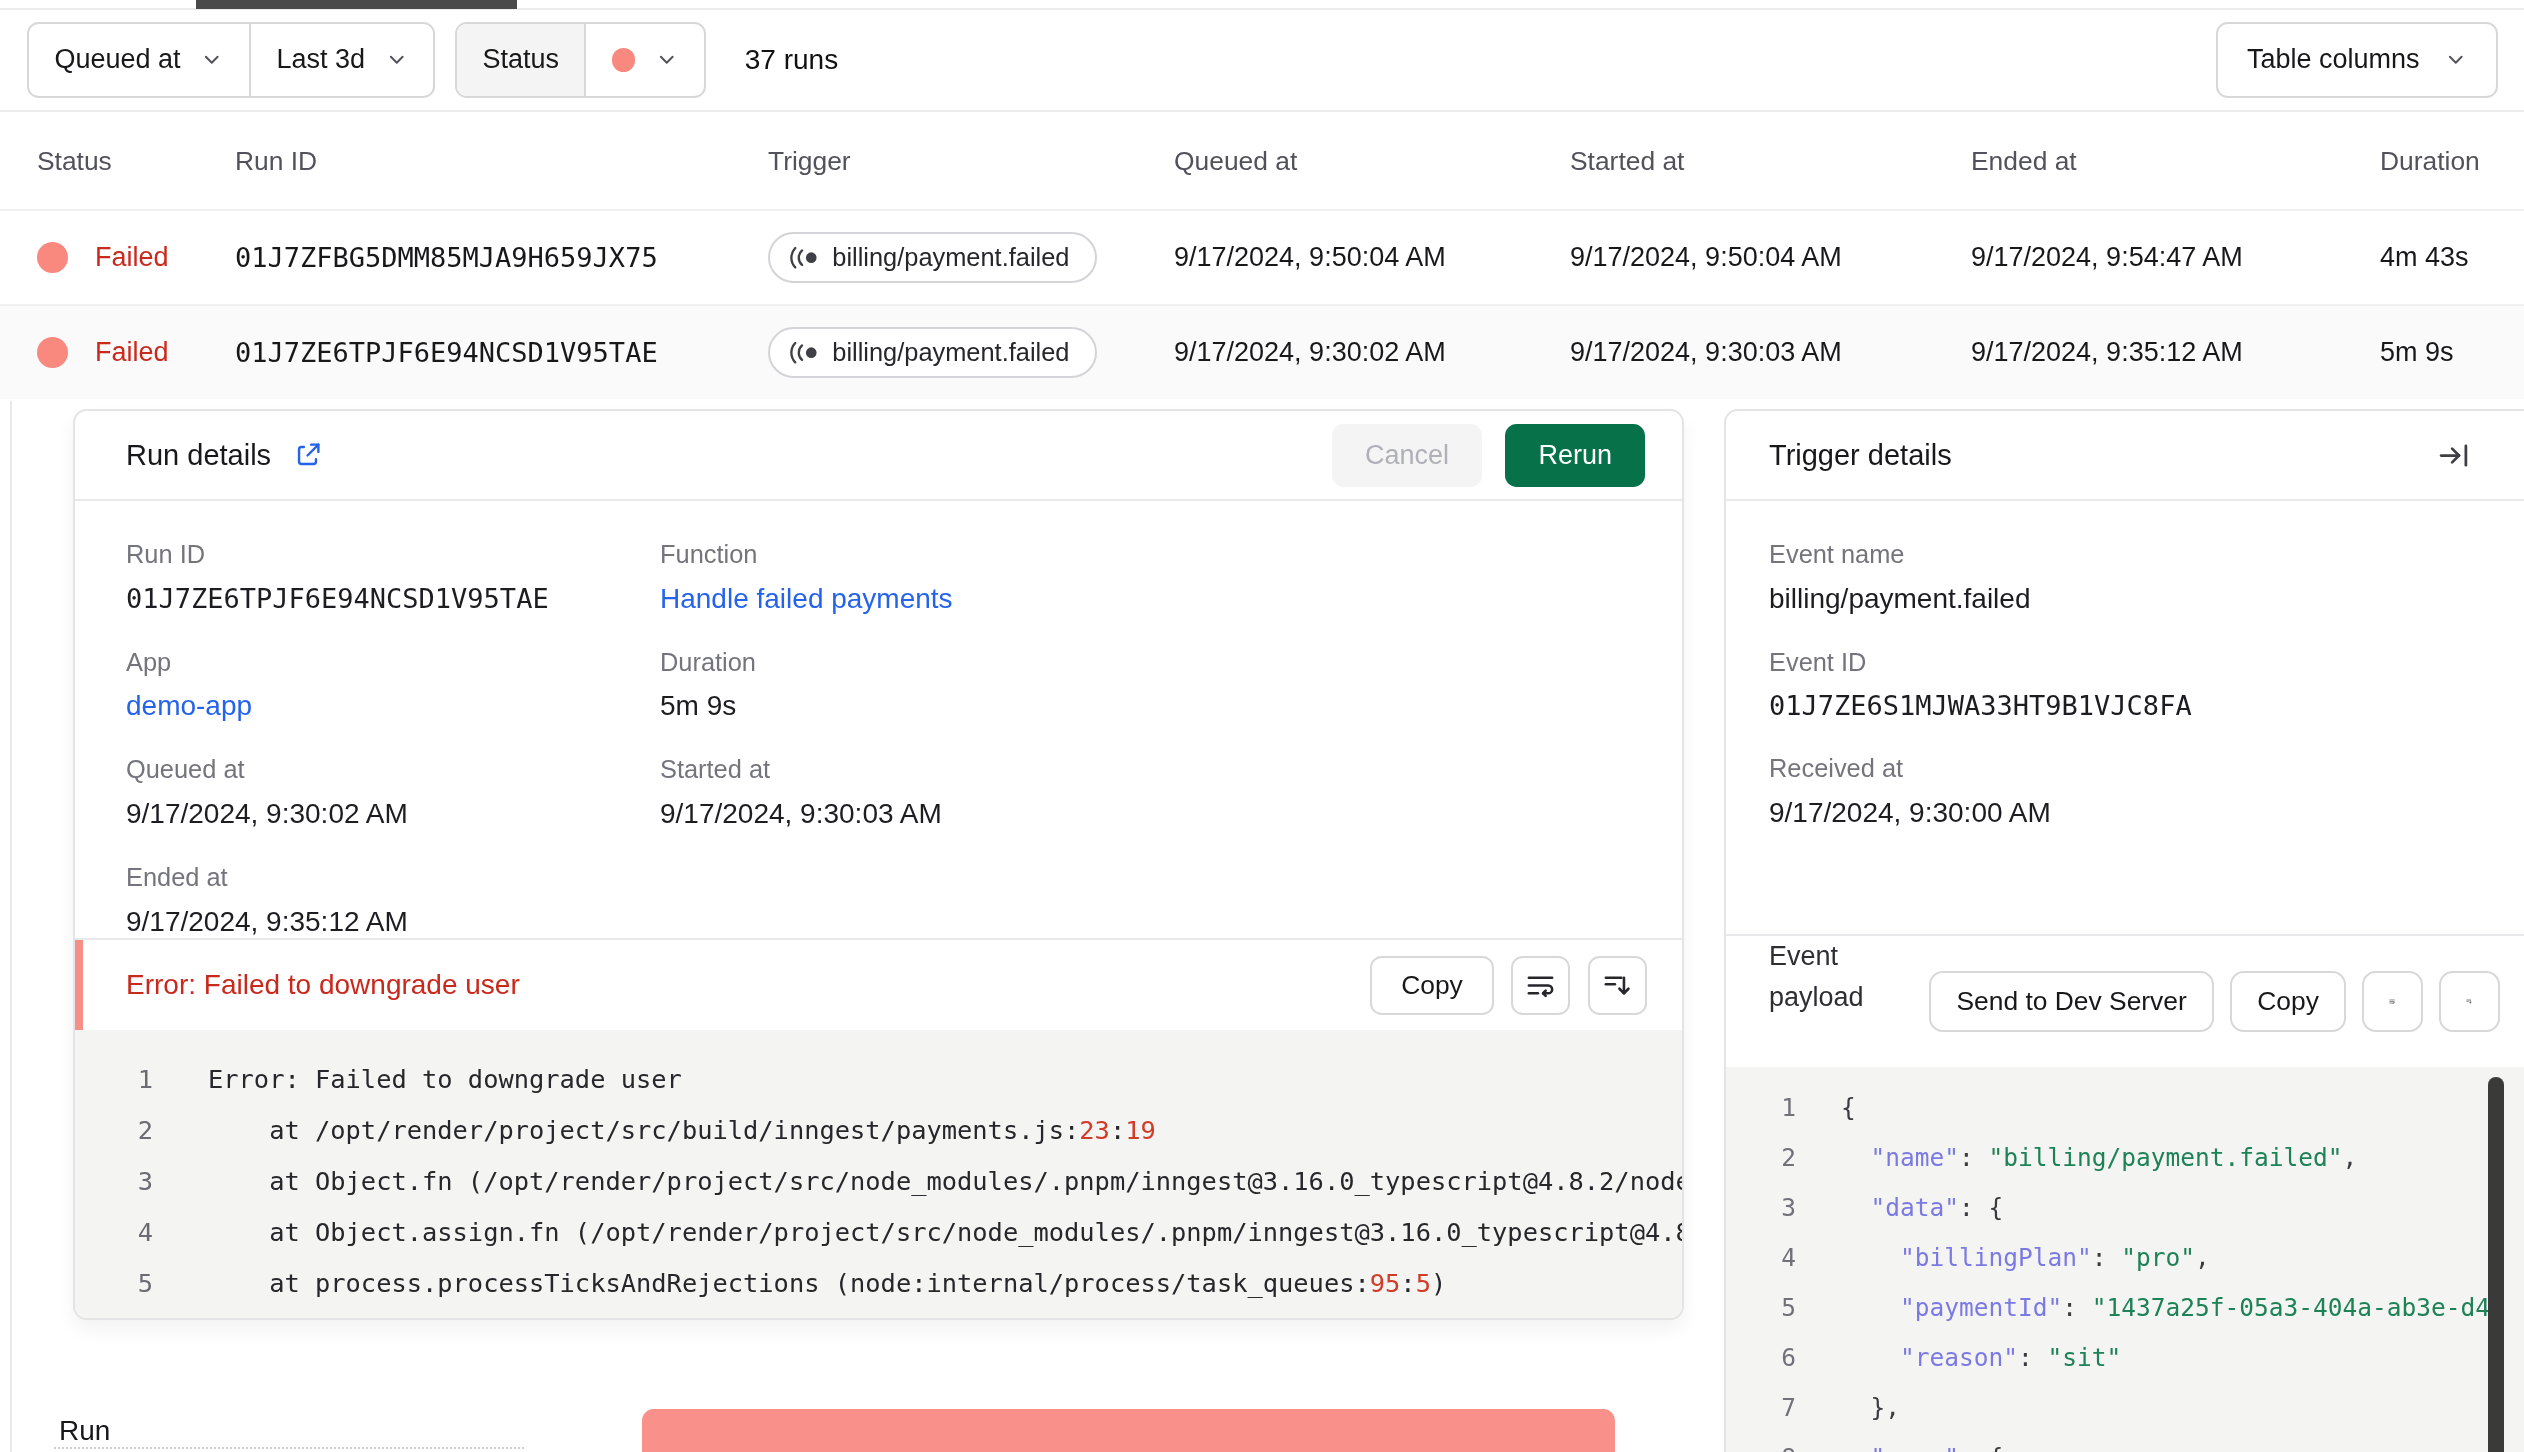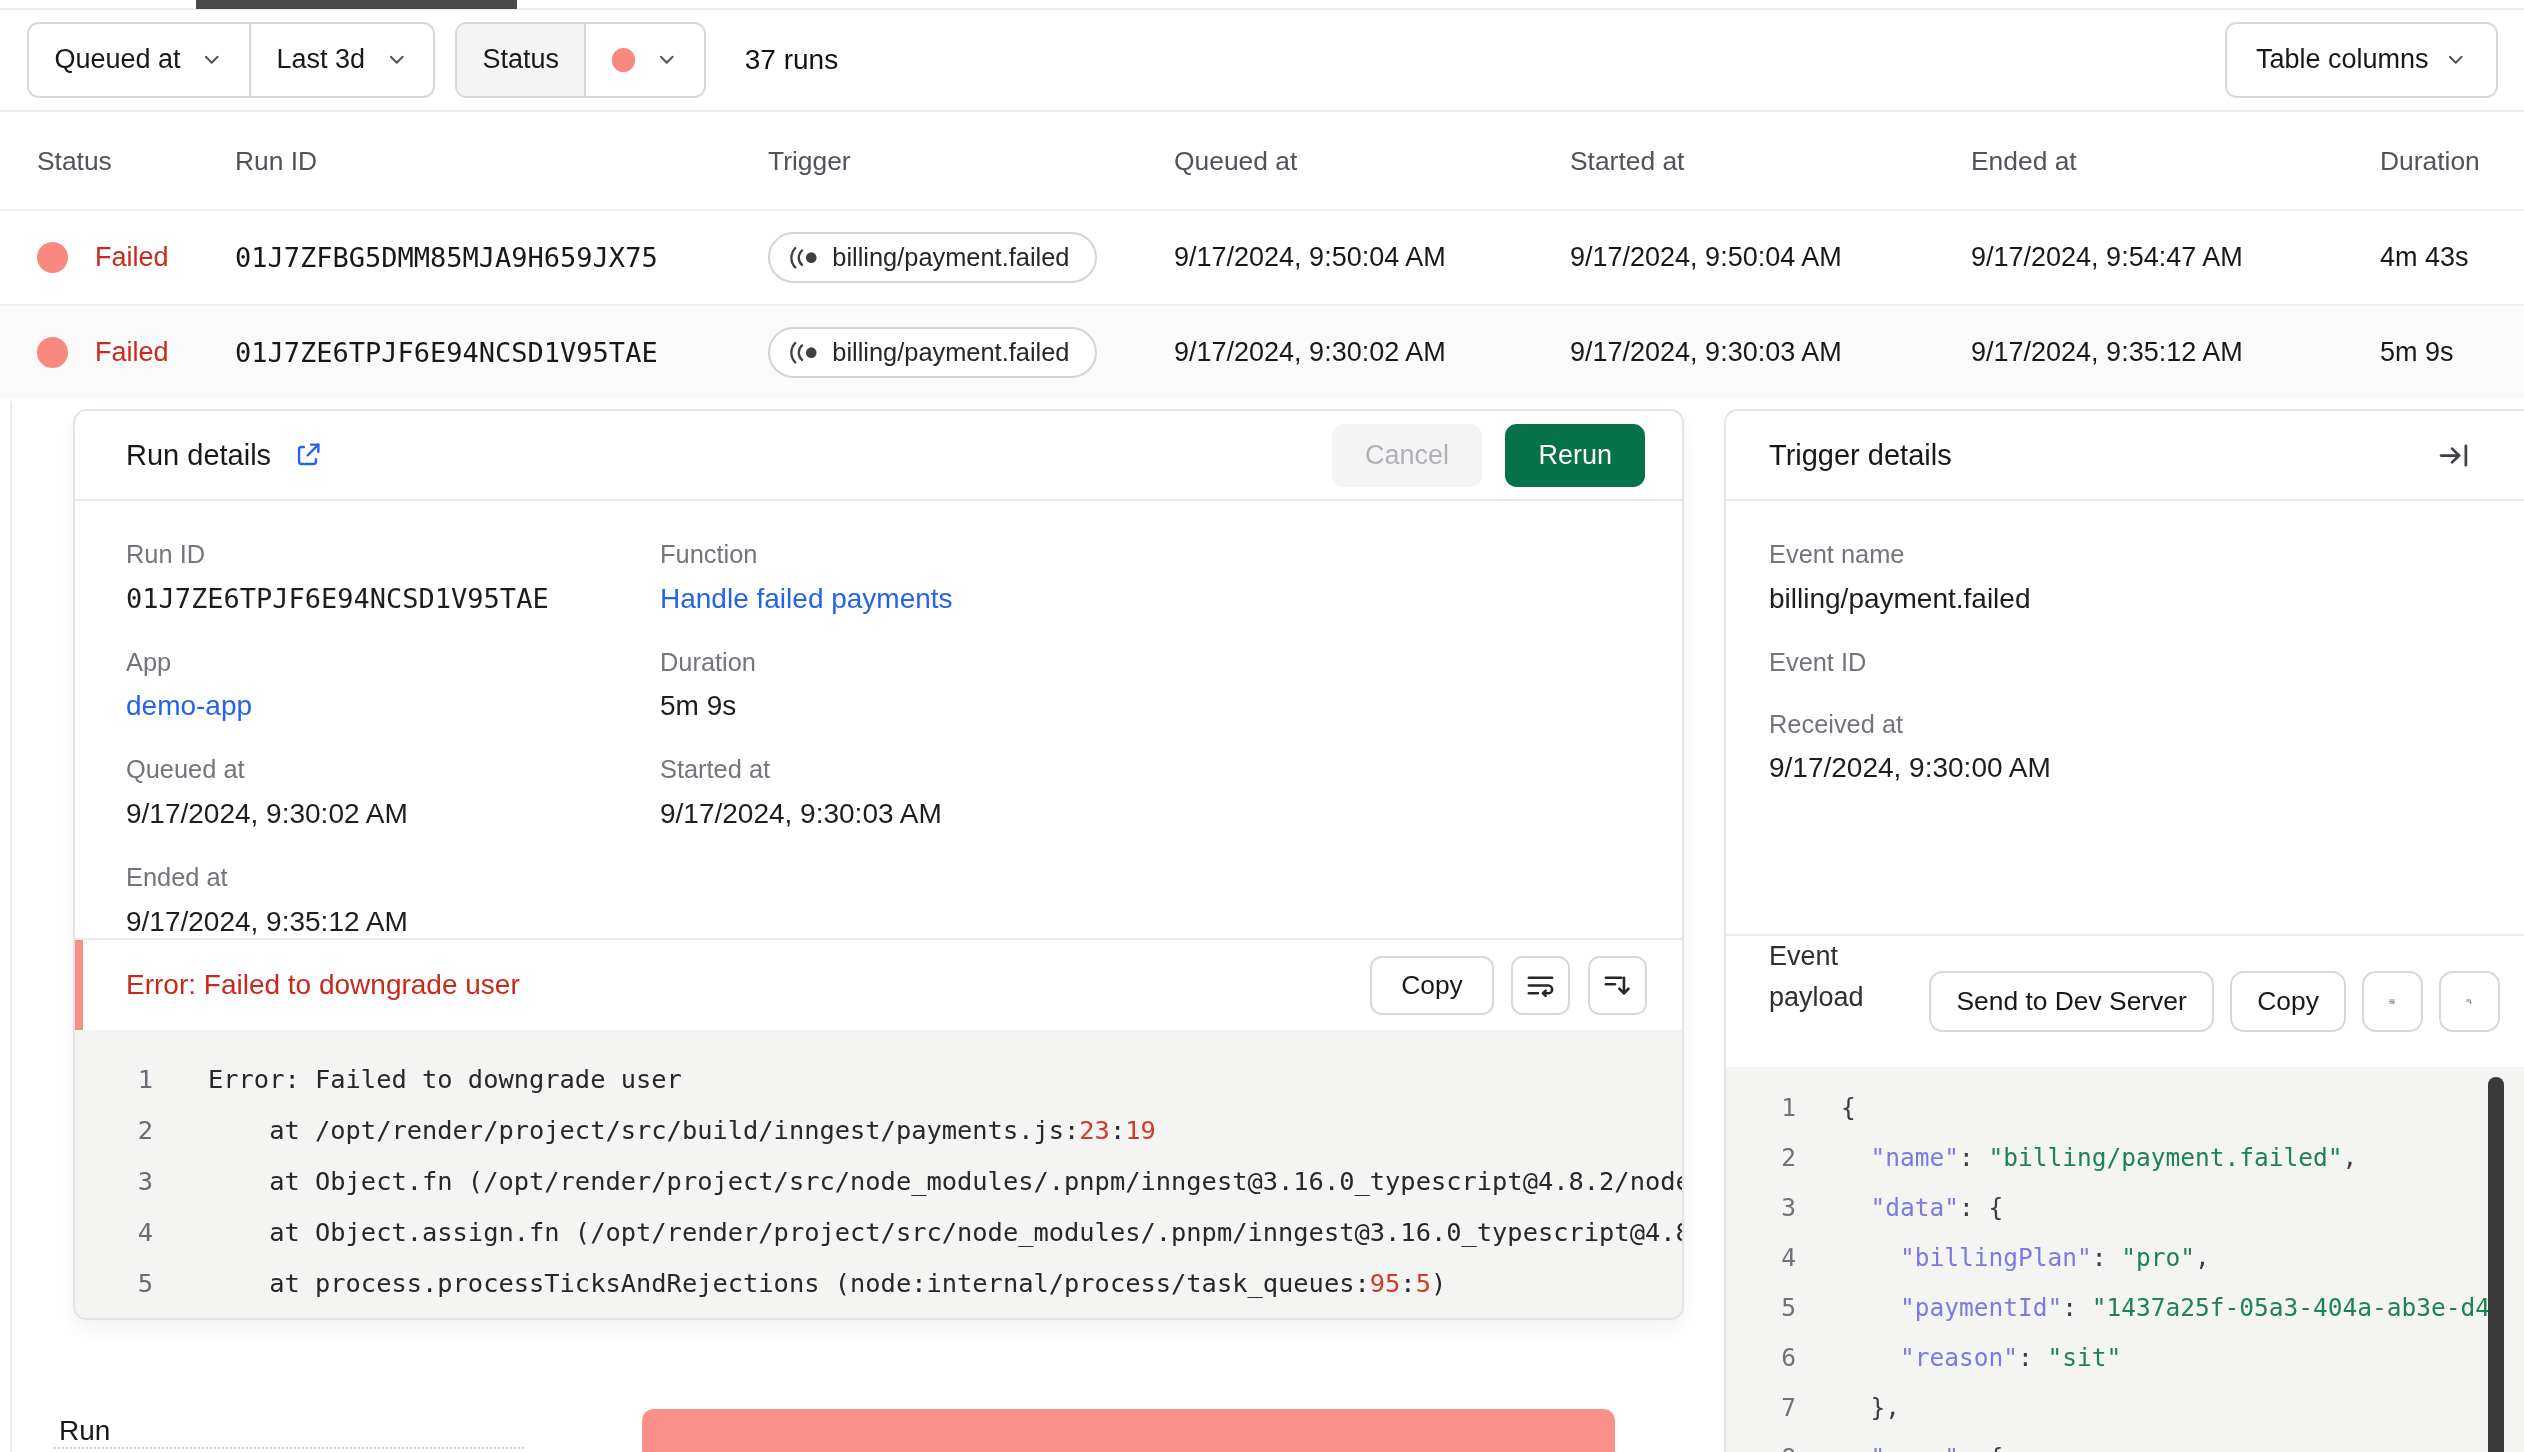--- a/index.html
+++ b/index.html
@@ -17,21 +17,21 @@
 
   
   .toolbar { position:absolute; top:9.8px; left:0; right:0; height:102px; display:flex; align-items:center; padding:0 27px; border-bottom:2px solid #ececec; background:#fff; }
   .filter-group { display:flex; align-items:stretch; height:76px; border:2px solid #d8d8d8; border-radius:11.7px; background:#fff; overflow:hidden; }
   .fg-seg { display:flex; align-items:center; gap:19.6px; padding:0 25.4px; font-size:27px; color:#18181b; cursor:pointer; }
   .fg-seg + .fg-seg { border-left:2px solid #d8d8d8; }
   .fg-seg.gray { background:#f4f4f5; }
   .group-gap { width:19.6px; }
   .status-dot { width:23.5px; height:23.5px; border-radius:50%; background:var(--status-dot,#f9897f); }
   .runs-count { margin-left:39px; font-size:28px; color:#111; }
-  .table-columns-btn { margin-left:auto; display:flex; align-items:center; gap:15px; height:76px; padding:0 29px; border:2px solid #d8d8d8; border-radius:11.7px; background:#fff; font-size:27px; color:#18181b; cursor:pointer; }
+  .table-columns-btn { margin-left:auto; display:flex; align-items:center; gap:24px; height:76px; padding:0 29px; border:2px solid #d8d8d8; border-radius:11.7px; background:#fff; font-size:27px; color:#18181b; cursor:pointer; }
   .chev { width:23.5px; height:23.5px; stroke:#52525b; }
 
   
   .grid { display:grid; grid-template-columns:198px 533px 406px 396px 401px 409px 1fr; padding-left:37px; align-items:center; }
   .thead { position:absolute; top:112px; left:0; right:0; height:98px; font-size:26.4px; color:#52525b; }
   .trow { position:absolute; left:0; right:0; height:95px; font-size:27px; border-top:2px solid #f0f0f0; cursor:pointer; background:#fff; }
   .trow.r0 { top:209px; }
   .trow.r1 { top:304px; background:#fafafa; border-top-width:2px; }
   .status-cell { display:flex; align-items:flex-start; gap:27px; }
   .row-dot { width:31px; height:31px; border-radius:50%; background:var(--status-dot,#f9897f); flex:none; }
@@ -294,20 +294,21 @@
         <path d="M21 5v14"></path>
       </svg>
   </div>
   <div class="panel-fields">
     <div class="field">
       <div class="flabel">Event name</div>
       <div class="fvalue">billing/payment.failed</div>
     </div>
     <div class="field">
       <div class="flabel">Event ID</div>
+      <div class="fvalue mono">01J7ZE6S1MJWA33HT9B1VJC8FA</div>
     </div>
     <div class="field">
       <div class="flabel">Received at</div>
       <div class="fvalue">9/17/2024, 9:30:00 AM</div>
     </div>
   </div>
   <div class="payload-hd">
     <div class="payload-heading">
       <div>Event</div>
       <div>payload</div>

